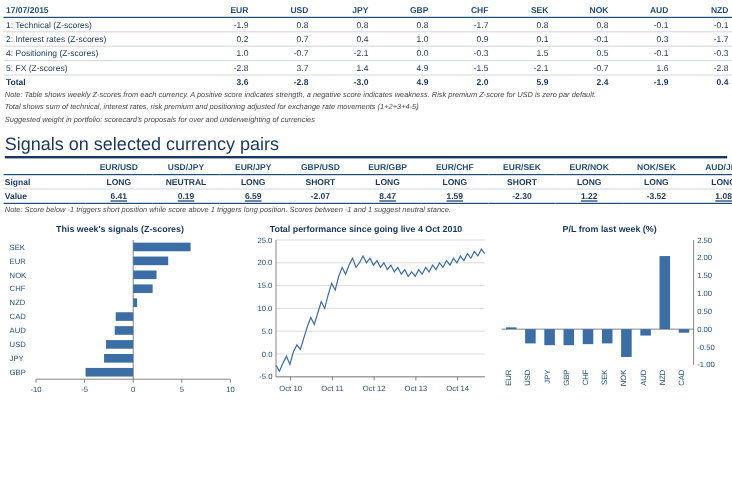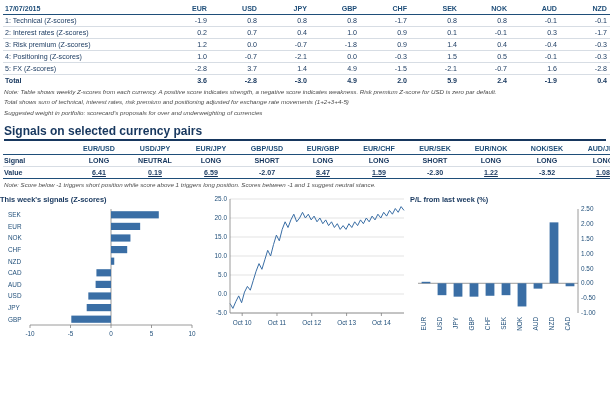--- a/index.html
+++ b/index.html
@@ -32,21 +32,21 @@
   tr.total td{border-top:1px solid #1f4e79;font-weight:bold;margin-left:48px;}
   tr.chg td{border-bottom:1px solid #1f4e79;}
   tr.sugg td{font-weight:bold;border-bottom:1.6px solid #1f4e79;}
   .note{
     font-size:6.2px;font-style:italic;color:#4a4a4a;
     margin:2px 0 0 4px;line-height:1.35;
   }
 
   
   h2.sect{
-    font-size:12px;font-weight:bold;color:#17375e;
+    font-size:15px;font-weight:normal;color:#17375e;
     margin:7px 0 1px 4px;
     border-bottom:2px solid #17375e;
     width:602px;padding-bottom:1px;
   }
   table.sig{border-collapse:collapse;width:606px;margin:2px 0 0 3px;table-layout:fixed;}
   table.sig th,table.sig td{
     font-size:7.1px;text-align:center;padding:1.5px 1px;white-space:nowrap;color:#17375e;
   }
   table.sig thead th{color:#1f4e79;font-weight:bold;border-bottom:1px solid #1f4e79;}
   table.sig th.lbl,table.sig td.lbl{text-align:left;font-weight:bold;}
@@ -58,21 +58,21 @@
   tr.sigrow td{border-bottom:1px solid #d7dde4;}
   tr.valrow td{border-bottom:1.6px solid #1f4e79;}
 
   
   .charts{display:flex;margin:6px 0 0 0;width:610px;}
   .chart-box{position:relative;}
   .c1{width:200px;}
   .c2{width:210px;}
   .c3{width:196px;}
   .ctitle{
-    font-size:7.4px;font-weight:bold;color:#17375e;
+    font-size:7.4px;font-weight:bold;color:#17375e;text-align:center;
     margin-bottom:1px;
   }
   svg{display:block;}
   text{font-family:"Liberation Sans",sans-serif;}
 </style>
 </head>
 <body>
 
 <div class="wrap">
 
@@ -110,33 +110,20 @@
         <td class="lbl">2: Interest rates (Z-scores)</td>
         <td>0.2</td>
         <td>0.7</td>
         <td>0.4</td>
         <td>1.0</td>
         <td>0.9</td>
         <td>0.1</td>
         <td>-0.1</td>
         <td>0.3</td>
         <td>-1.7</td>
-
-      </tr>
-      <tr class="rowline">
-        <td class="lbl">3: Risk premium (Z-scores)</td>
-        <td>1.2</td>
-        <td>0.0</td>
-        <td>-0.7</td>
-        <td>-1.8</td>
-        <td>0.9</td>
-        <td>1.4</td>
-        <td>0.4</td>
-        <td>-0.4</td>
-        <td>-0.3</td>
 
       </tr>
       <tr class="rowline">
         <td class="lbl">4: Positioning (Z-scores)</td>
         <td>1.0</td>
         <td>-0.7</td>
         <td>-2.1</td>
         <td>0.0</td>
         <td>-0.3</td>
         <td>1.5</td>
@@ -262,20 +249,21 @@
           <line x1="111" y1="120" x2="111" y2="123" stroke="#808080" stroke-width="0.8"></line>
           <text x="111" y="131" font-size="6.4" fill="#1f4e79" text-anchor="middle">0</text>
           <line x1="151.5" y1="120" x2="151.5" y2="123" stroke="#808080" stroke-width="0.8"></line>
           <text x="151.5" y="131" font-size="6.4" fill="#1f4e79" text-anchor="middle">5</text>
           <line x1="192" y1="120" x2="192" y2="123" stroke="#808080" stroke-width="0.8"></line>
           <text x="192" y="131" font-size="6.4" fill="#1f4e79" text-anchor="middle">10</text>
         </svg>
     </div>
 
     <div class="chart-box c2">
+      <div class="ctitle">Total performance since going live 4 Oct 2010</div>
       <svg id="svg2" width="210" height="138">
           <line x1="30" y1="118" x2="204" y2="118" stroke="#d0d0d0" stroke-width="0.6"></line>
           <text x="27" y="120.2" font-size="6.4" fill="#1f4e79" text-anchor="end">-5.0</text>
           <line x1="30" y1="99" x2="204" y2="99" stroke="#d0d0d0" stroke-width="0.6"></line>
           <text x="27" y="101.2" font-size="6.4" fill="#1f4e79" text-anchor="end">0.0</text>
           <line x1="30" y1="80" x2="204" y2="80" stroke="#d0d0d0" stroke-width="0.6"></line>
           <text x="27" y="82.2" font-size="6.4" fill="#1f4e79" text-anchor="end">5.0</text>
           <line x1="30" y1="61" x2="204" y2="61" stroke="#d0d0d0" stroke-width="0.6"></line>
           <text x="27" y="63.2" font-size="6.4" fill="#1f4e79" text-anchor="end">10.0</text>
           <line x1="30" y1="42" x2="204" y2="42" stroke="#d0d0d0" stroke-width="0.6"></line>

